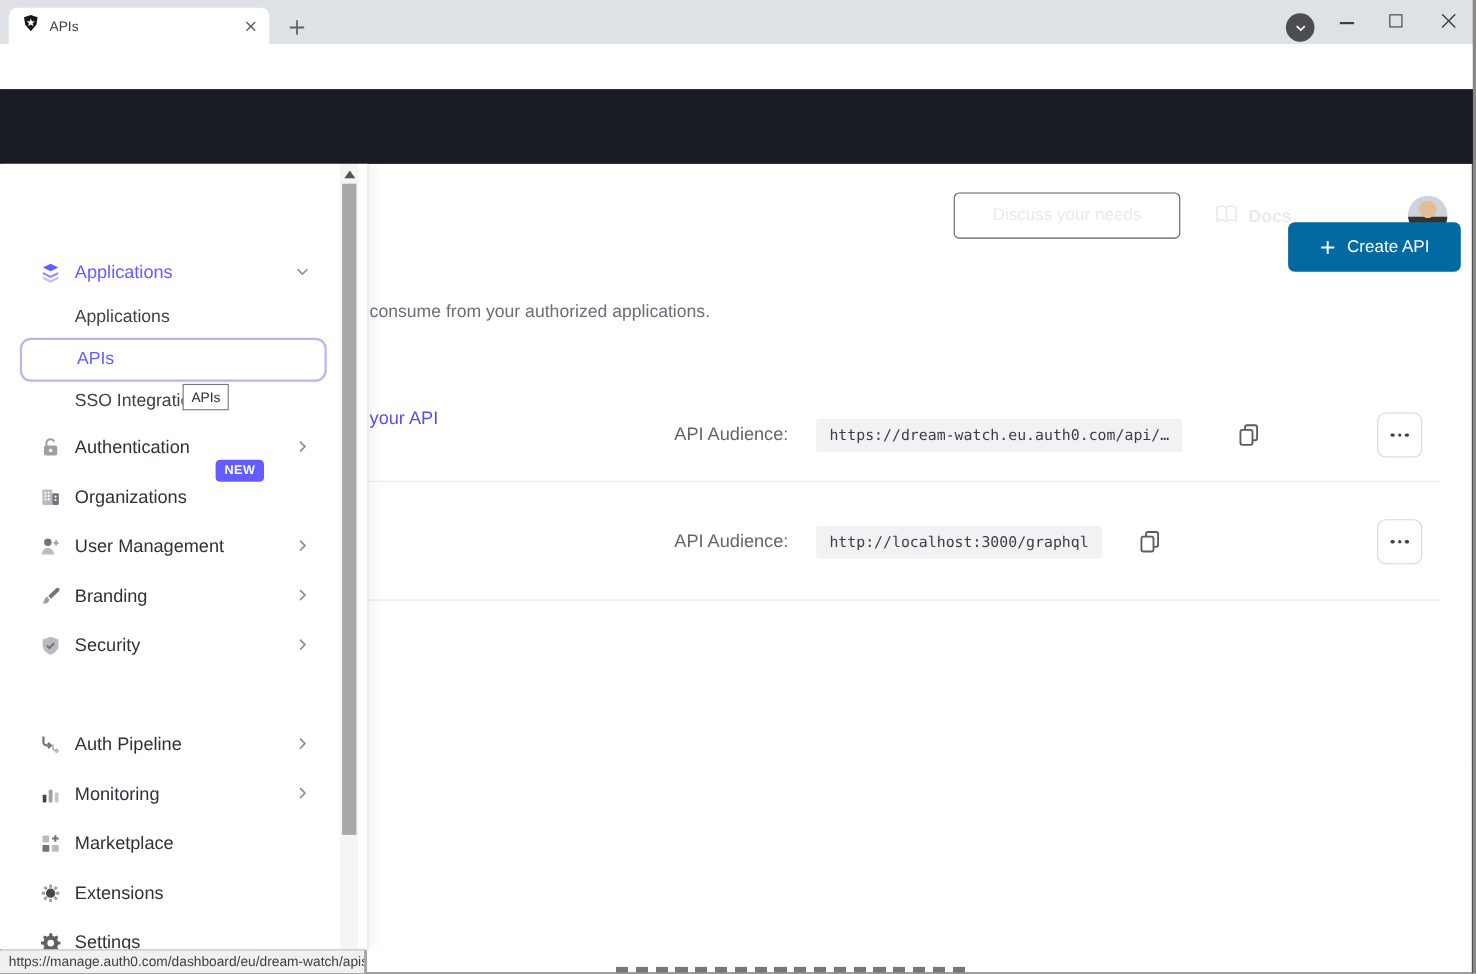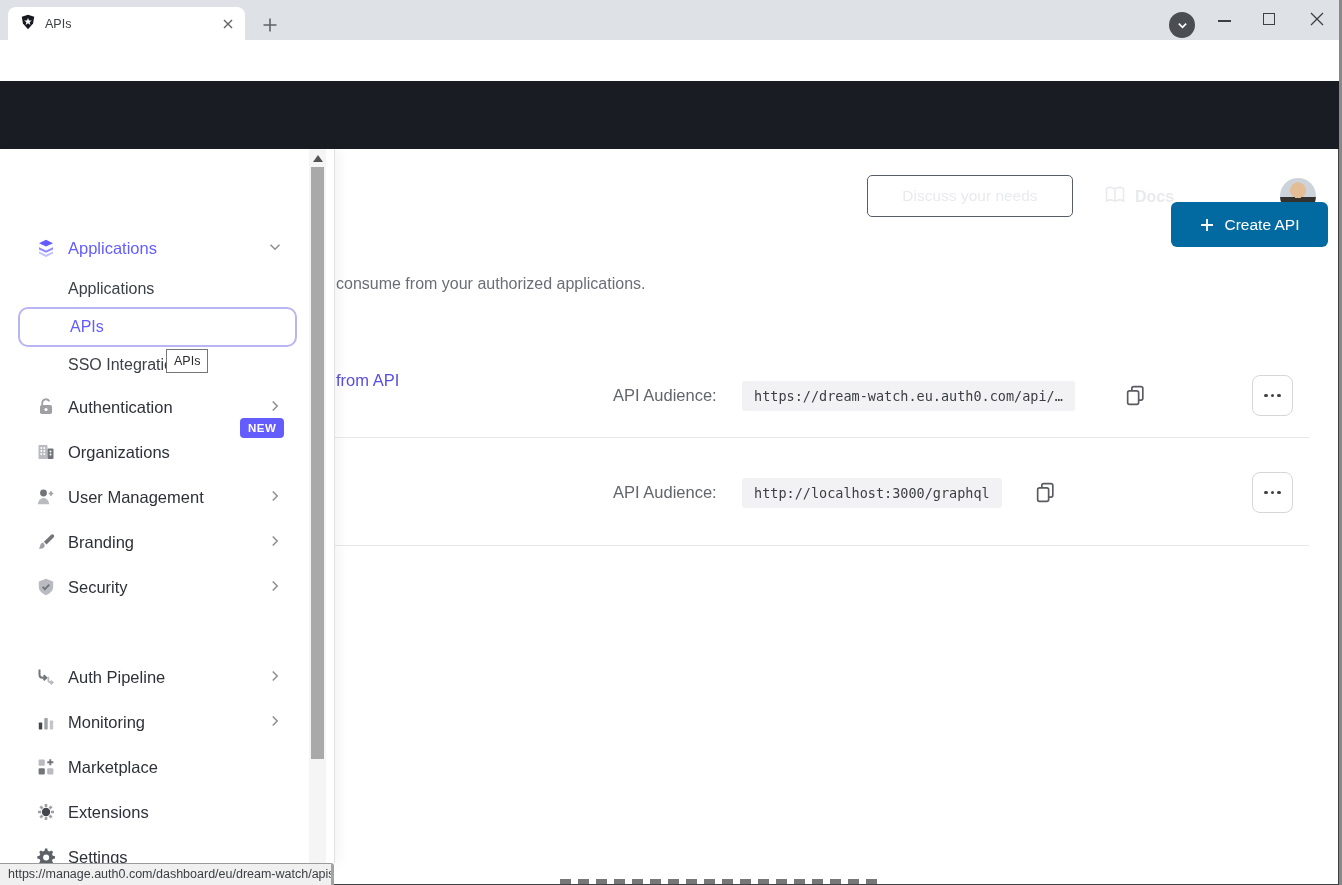--- a/index.html
+++ b/index.html
@@ -91,21 +91,21 @@
   .nlabel { position:absolute; left:68px; font-size:16.5px; font-weight:500; color:#2e3138; white-space:nowrap; }
   .nav-item.active .nlabel { color:#635dff; }
   .chev { position:absolute; left:266px; top:12px; }
   .nav-sub { position:absolute; left:0; width:309px; height:36px; display:flex; align-items:center; }
   .nav-sub .nlabel { font-weight:400; font-size:16px; color:#3c4047; }
   .apis-box { position:absolute; left:18px; top:158px; width:279px; height:40px;
               border:2px solid #b9b5f2; border-radius:10px; background:#fff;
               display:flex; align-items:center; }
   .apis-box .nlabel { left:50px; color:#635dff; font-size:16px; }
   .newbadge { position:absolute; left:196px; top:-12px; background:#635dff; color:#fff; font-size:11.5px;
-              font-weight:bold; letter-spacing:.5px; border-radius:4px; padding:4px 8px;margin-left:44px; }
+              font-weight:bold; letter-spacing:.5px; border-radius:4px; padding:4px 8px; }
   
   .sb-track { position:absolute; left:309px; top:0; width:17px; height:100%; background:#f5f5f6; }
   .sb-up { position:absolute; left:313px; top:6px; width:0; height:0;
            border-left:5px solid transparent; border-right:5px solid transparent; border-bottom:7px solid #545454; }
   .sb-thumb { position:absolute; left:311px; top:18px; width:13px; height:592px; background:#a9a9a9; }
   
   .tooltip { position:absolute; left:166px; top:349px; z-index:30; background:#fff; border:1px solid #767676;
              font-size:12.5px; color:#2b2b2b; padding:4px 7px; white-space:nowrap; }
   
   .statusbar { position:absolute; left:0; top:863px; width:334px; height:22px; z-index:40; background:#f0f0f0;
@@ -288,21 +288,21 @@
 
   <div>
     <div class="create-btn">
       <svg width="14" height="14" viewBox="0 0 14 14">
           <path d="M7 1v12M1 7h12" stroke="#fff" stroke-width="1.8"></path>
         </svg>
       <span>Create API</span>
     </div>
     <div class="page-desc">consume from your authorized applications.</div>
 
-    <a class="api-name">from API</a>
+    <a class="api-name">your API</a>
     <span class="aud-label" style="left:613px;top:386px">API Audience:</span>
     <span class="aud-chip" style="left:742px;top:381px">https://dream-watch.eu.auth0.com/api/…</span>
     <span class="copy-btn" style="left:1124px;top:384px">
       <svg width="23" height="23" viewBox="0 0 22 22">
           <rect x="7.5" y="2.5" width="10.5" height="13" rx="1.8" fill="none" stroke="#595b60" stroke-width="1.6"></rect>
           <rect x="3.5" y="6.5" width="10.5" height="13" rx="1.8" fill="#fff" stroke="#595b60" stroke-width="1.6"></rect>
         </svg>
     </span>
     <span class="kebab-btn" style="left:1252px;top:375px">
         <i></i>

